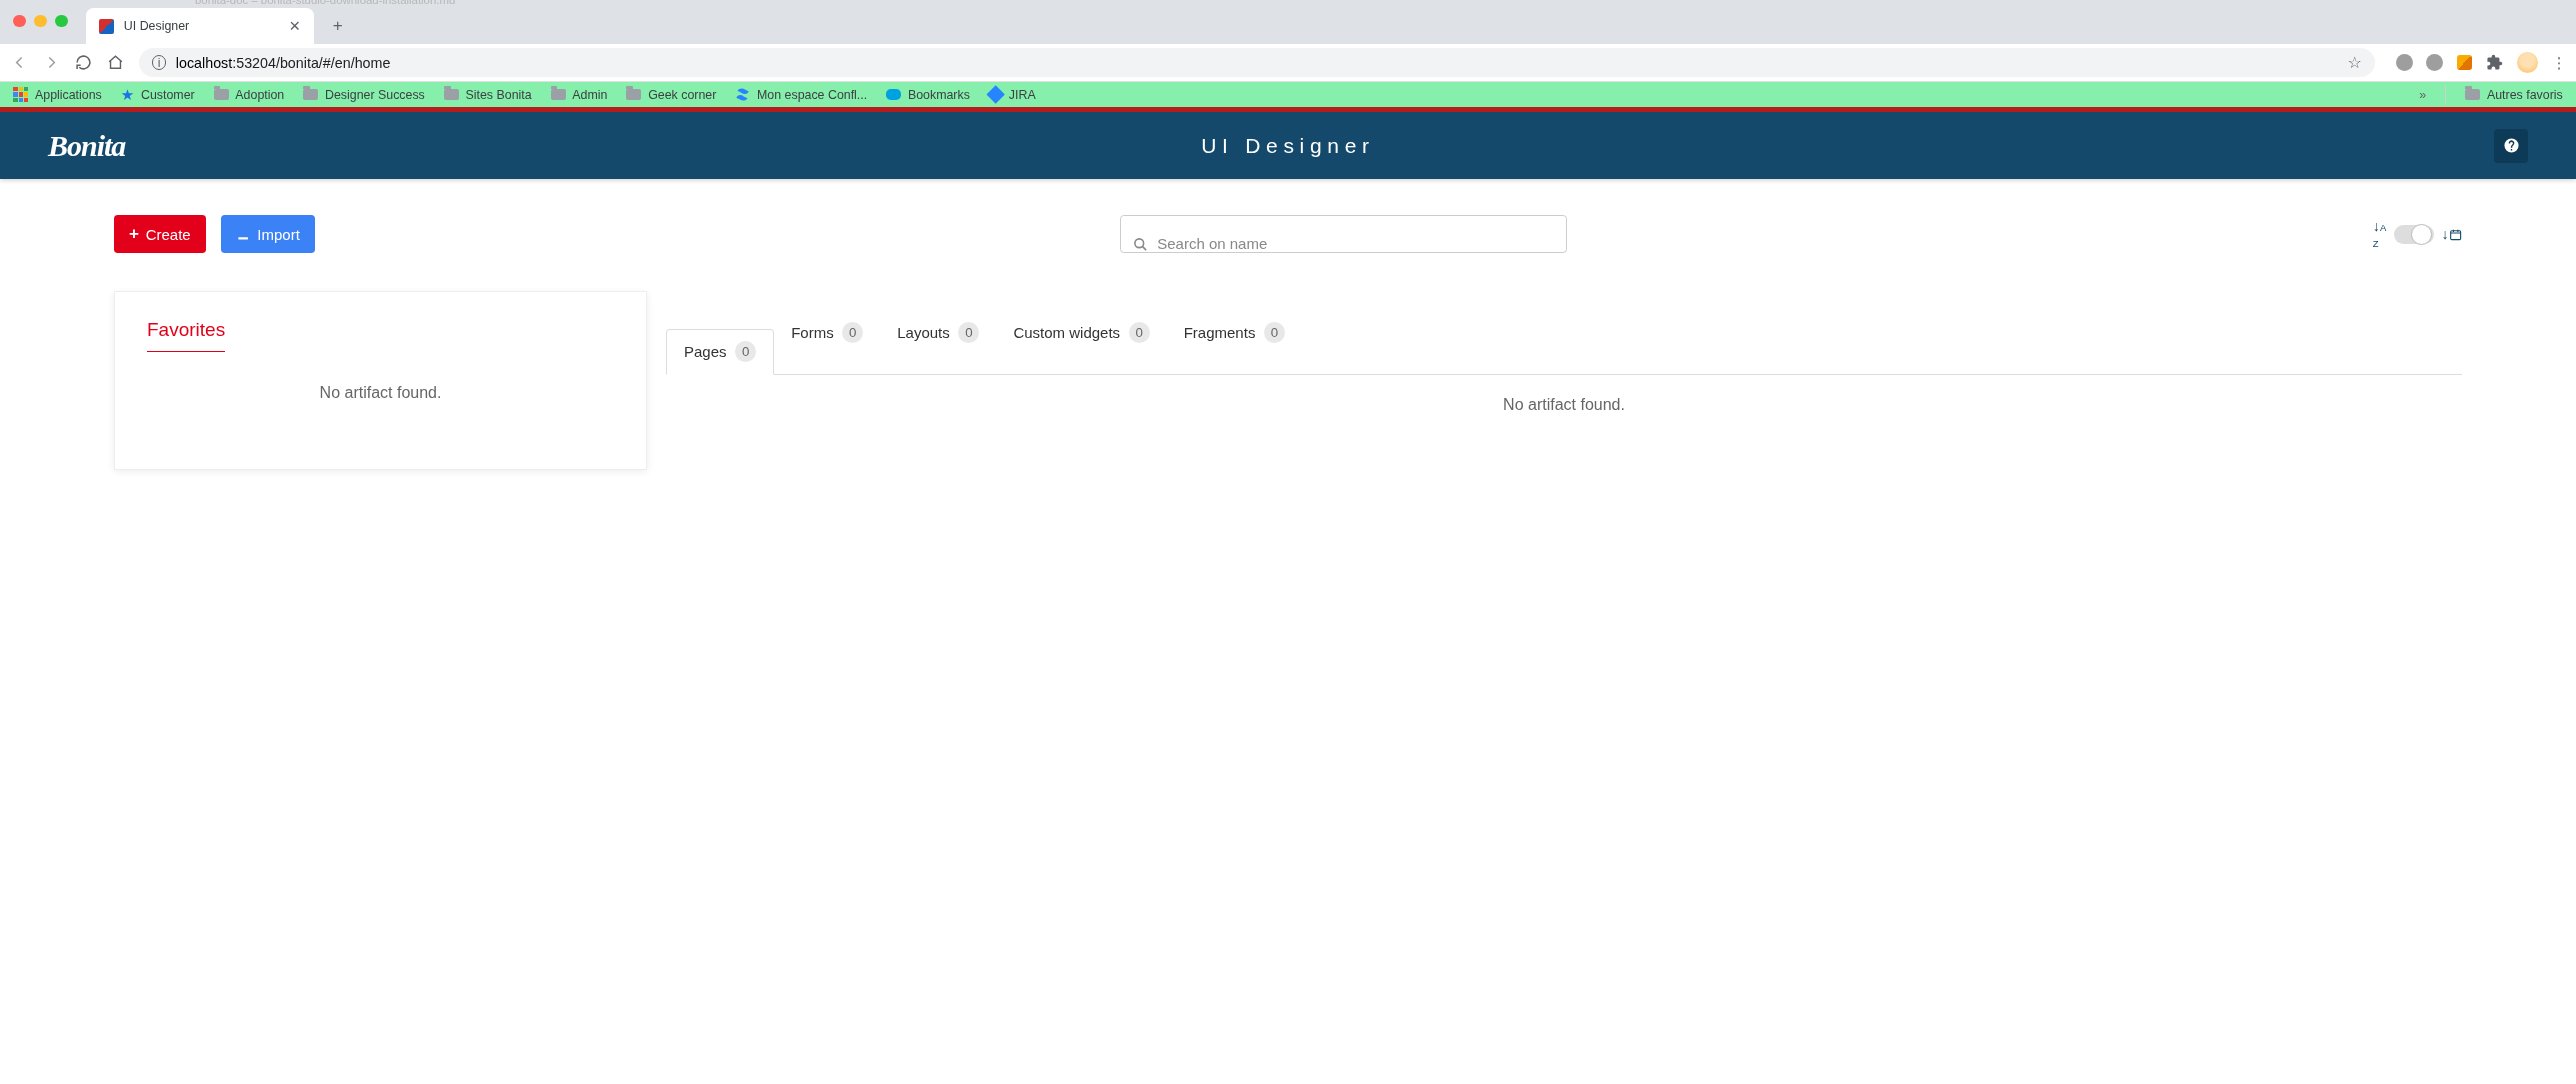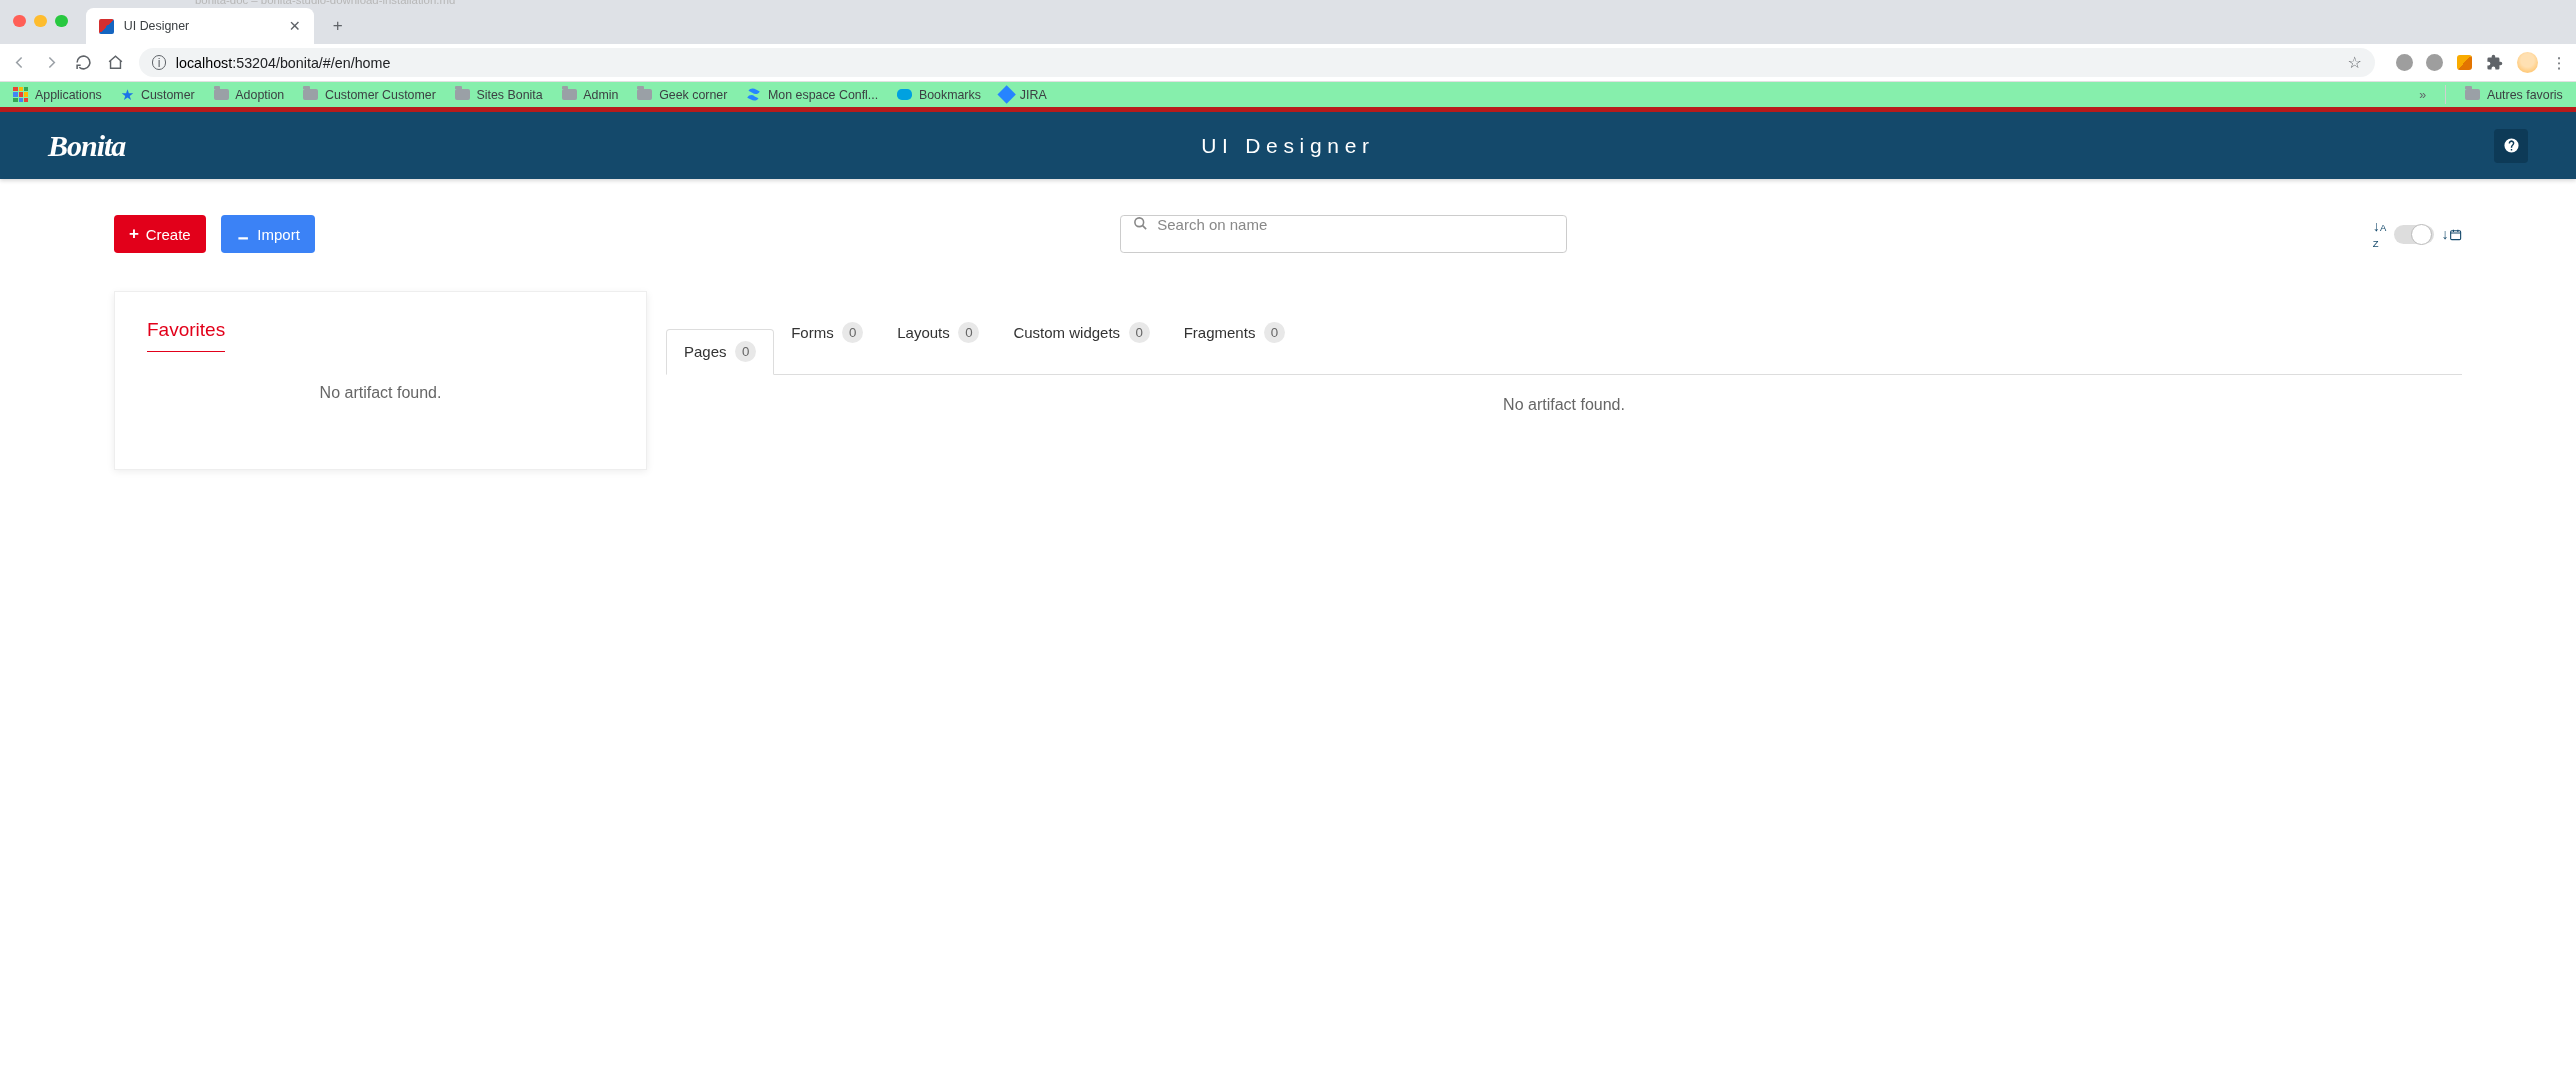--- a/index.html
+++ b/index.html
@@ -57,21 +57,21 @@
     .help-btn { margin-left:auto; width:34px; height:34px; background:#0d3a57; display:flex; align-items:center; justify-content:center; border-radius:3.8px; color:#fff; font-size:16px; font-weight:bold; }
 
     
     .content { padding: 36px 114px 38px; }
     .top-row { display:flex; align-items:center; gap: 5.7px; margin-bottom: 38px; }
     .btn { height:38px; padding: 0 15px; border:none; border-radius:3.8px; font-size:15px; font-weight:500; display:inline-flex; align-items:center; gap:6.7px; cursor:pointer; color:#fff; }
     .btn-create { background:#e2001a; }
     .btn-import { background:#3b82f6;margin-left:10px; }
     .btn .plus { font-size:17px; font-weight:bold; }
     .search-wrap { flex:1; display:flex; justify-content:center; }
-    .search-box { width:447px; height:38px; border:1px solid #ccc; border-radius:3.8px; display:flex; align-items:flex-start; padding: 0 11.4px; gap:9.5px; color:#888; }
+    .search-box { width:447px; height:38px; border:1px solid #ccc; border-radius:3.8px; display:flex; align-items:flex-end; padding: 0 11.4px; gap:9.5px; color:#888; }
     .search-box input { border:none; outline:none; font-size:15px; flex:1; background:transparent; }
     .search-box input::placeholder { color:#888; }
     .sort-controls { display:flex; align-items:center; gap:7.6px; color:#14496b; }
     .sort-icon { font-size:14.3px; }
     .toggle { width:40px; height:19px; background:#ddd; border-radius:9.5px; position:relative; }
     .toggle::after { content:''; position:absolute; width:19px; height:19px; background:#fff; border:1px solid #bbb; border-radius:50%; top:-1px; left:17px; }
 
     .main-cols { display:flex; gap: 19px; align-items:flex-start; }
     .favorites-card { width: 533px; background:#fff; border:1px solid #eee; box-shadow: 0 1.9px 7.6px rgba(0,0,0,0.08); padding: 27px 32px 67px; }
     .fav-title { color:#e2001a; font-size:19px; font-weight:400; padding-bottom: 9.5px; border-bottom: 1.9px solid #e2001a; display:inline-block; margin-bottom: 32px; }
@@ -165,21 +165,21 @@
     <div class="bm-item">
       <span class="bm-star">★</span>
       <span>Customer</span>
     </div>
     <div class="bm-item">
       <div class="bm-folder"></div>
       <span>Adoption</span>
     </div>
     <div class="bm-item">
       <div class="bm-folder"></div>
-      <span>Customer Customer</span>
+      <span>Designer Success</span>
     </div>
     <div class="bm-item">
       <div class="bm-folder"></div>
       <span>Sites Bonita</span>
     </div>
     <div class="bm-item">
       <div class="bm-folder"></div>
       <span>Admin</span>
     </div>
     <div class="bm-item">

